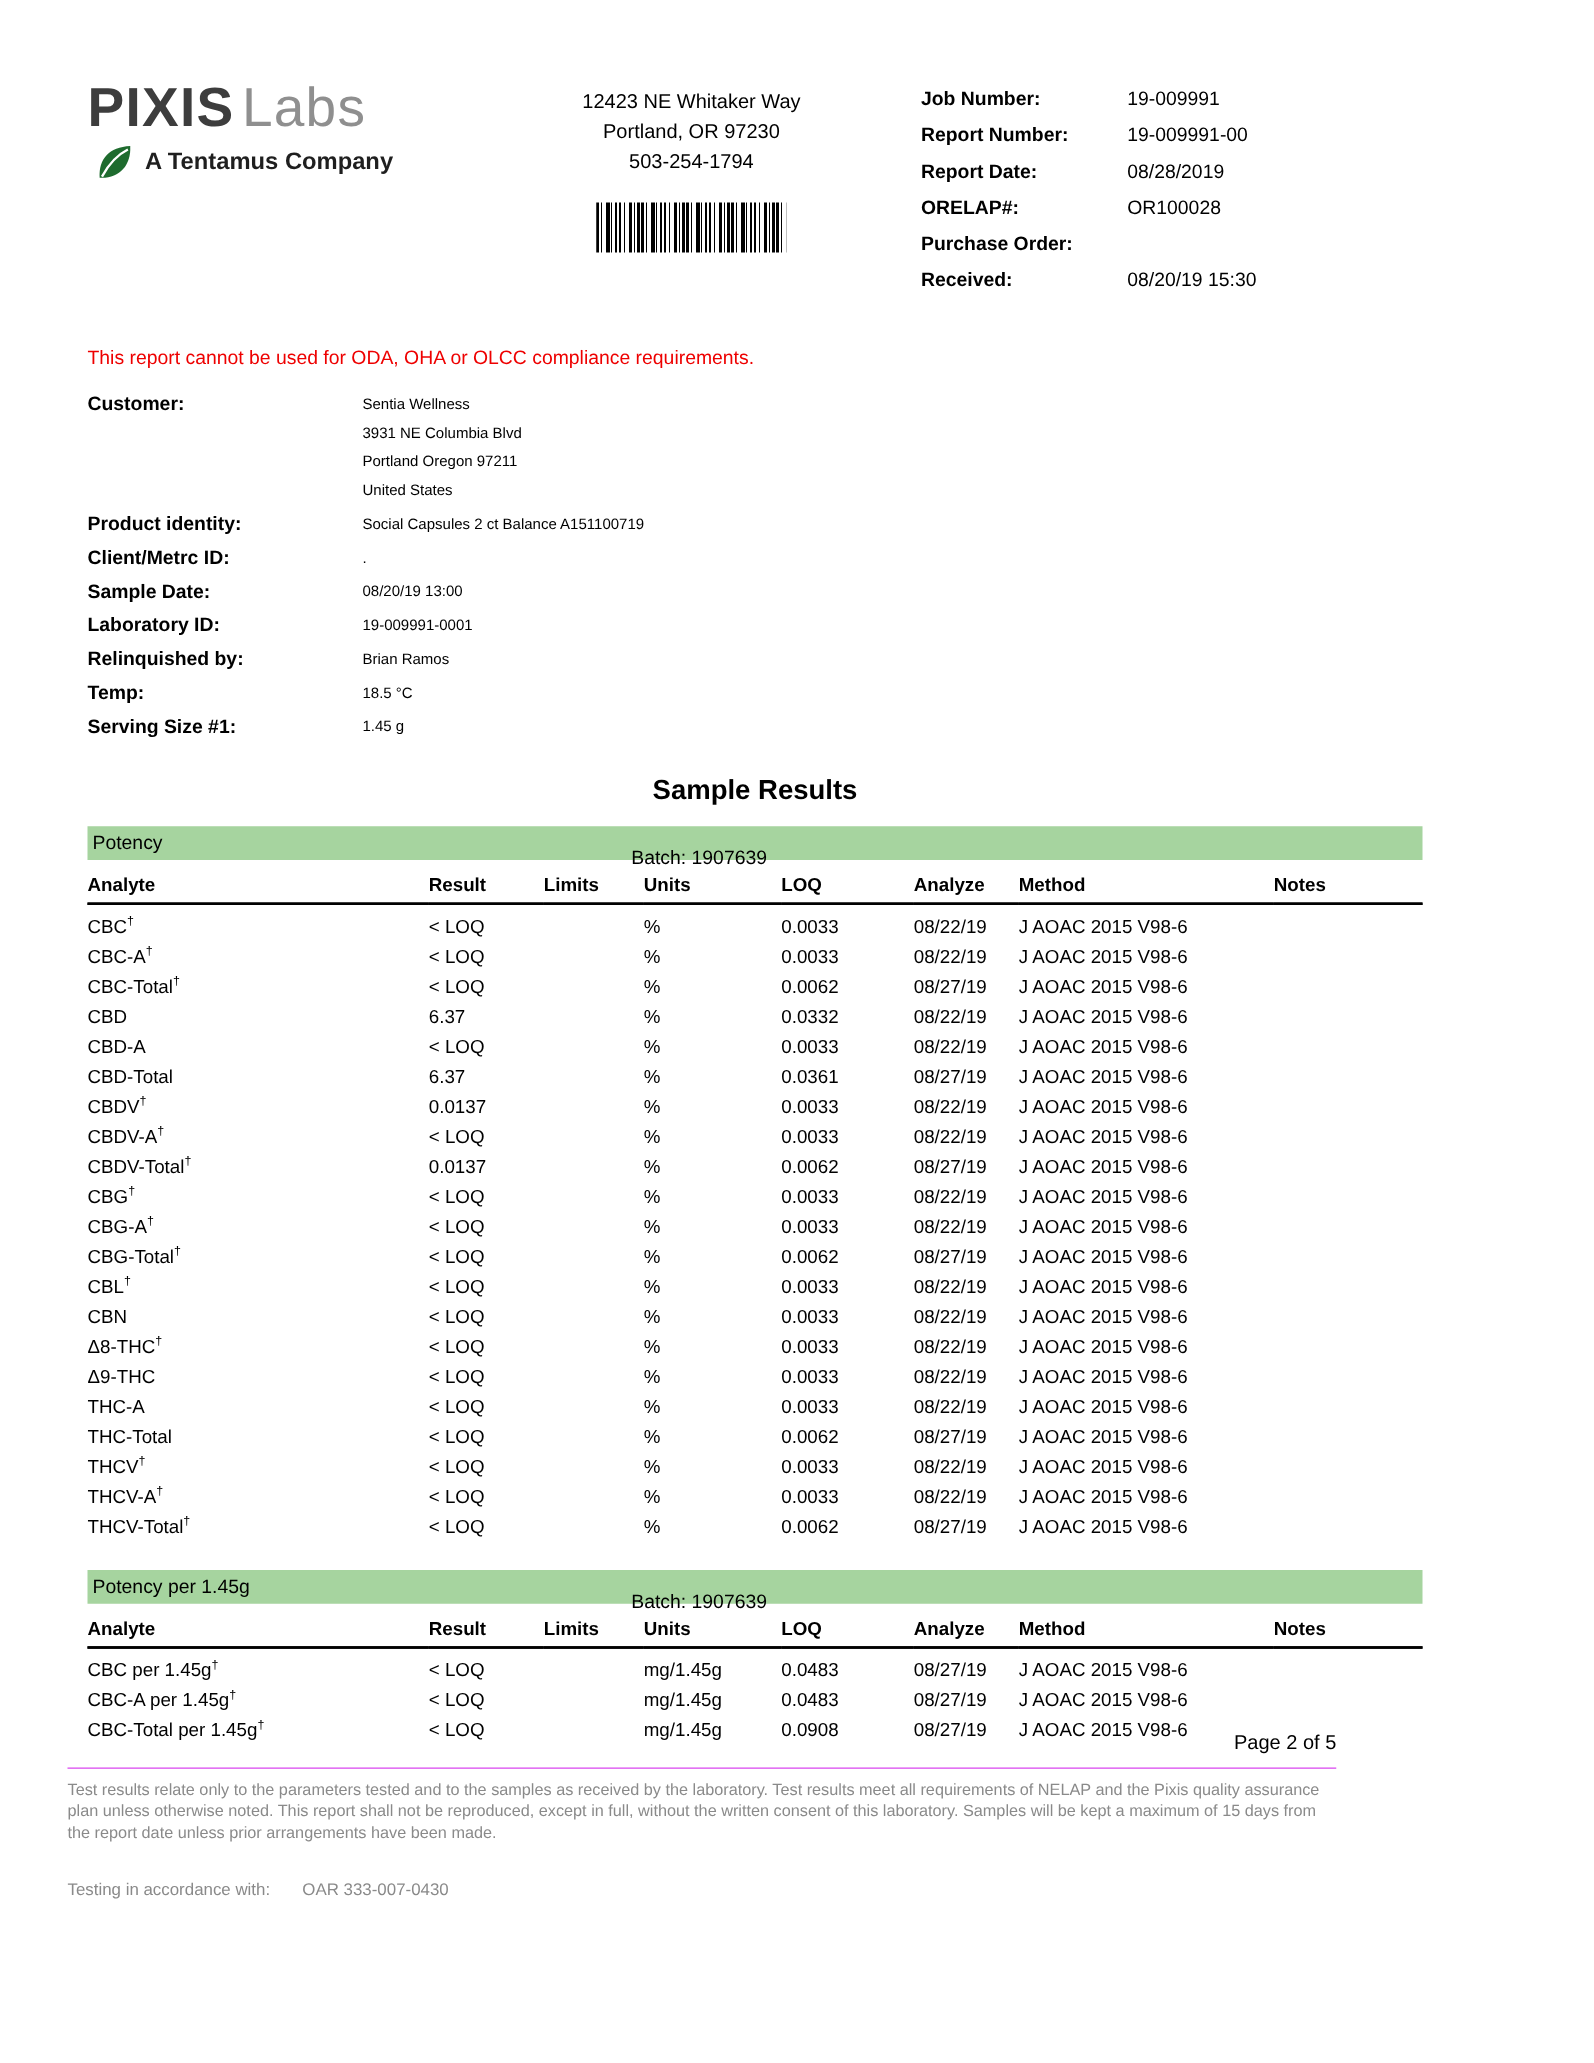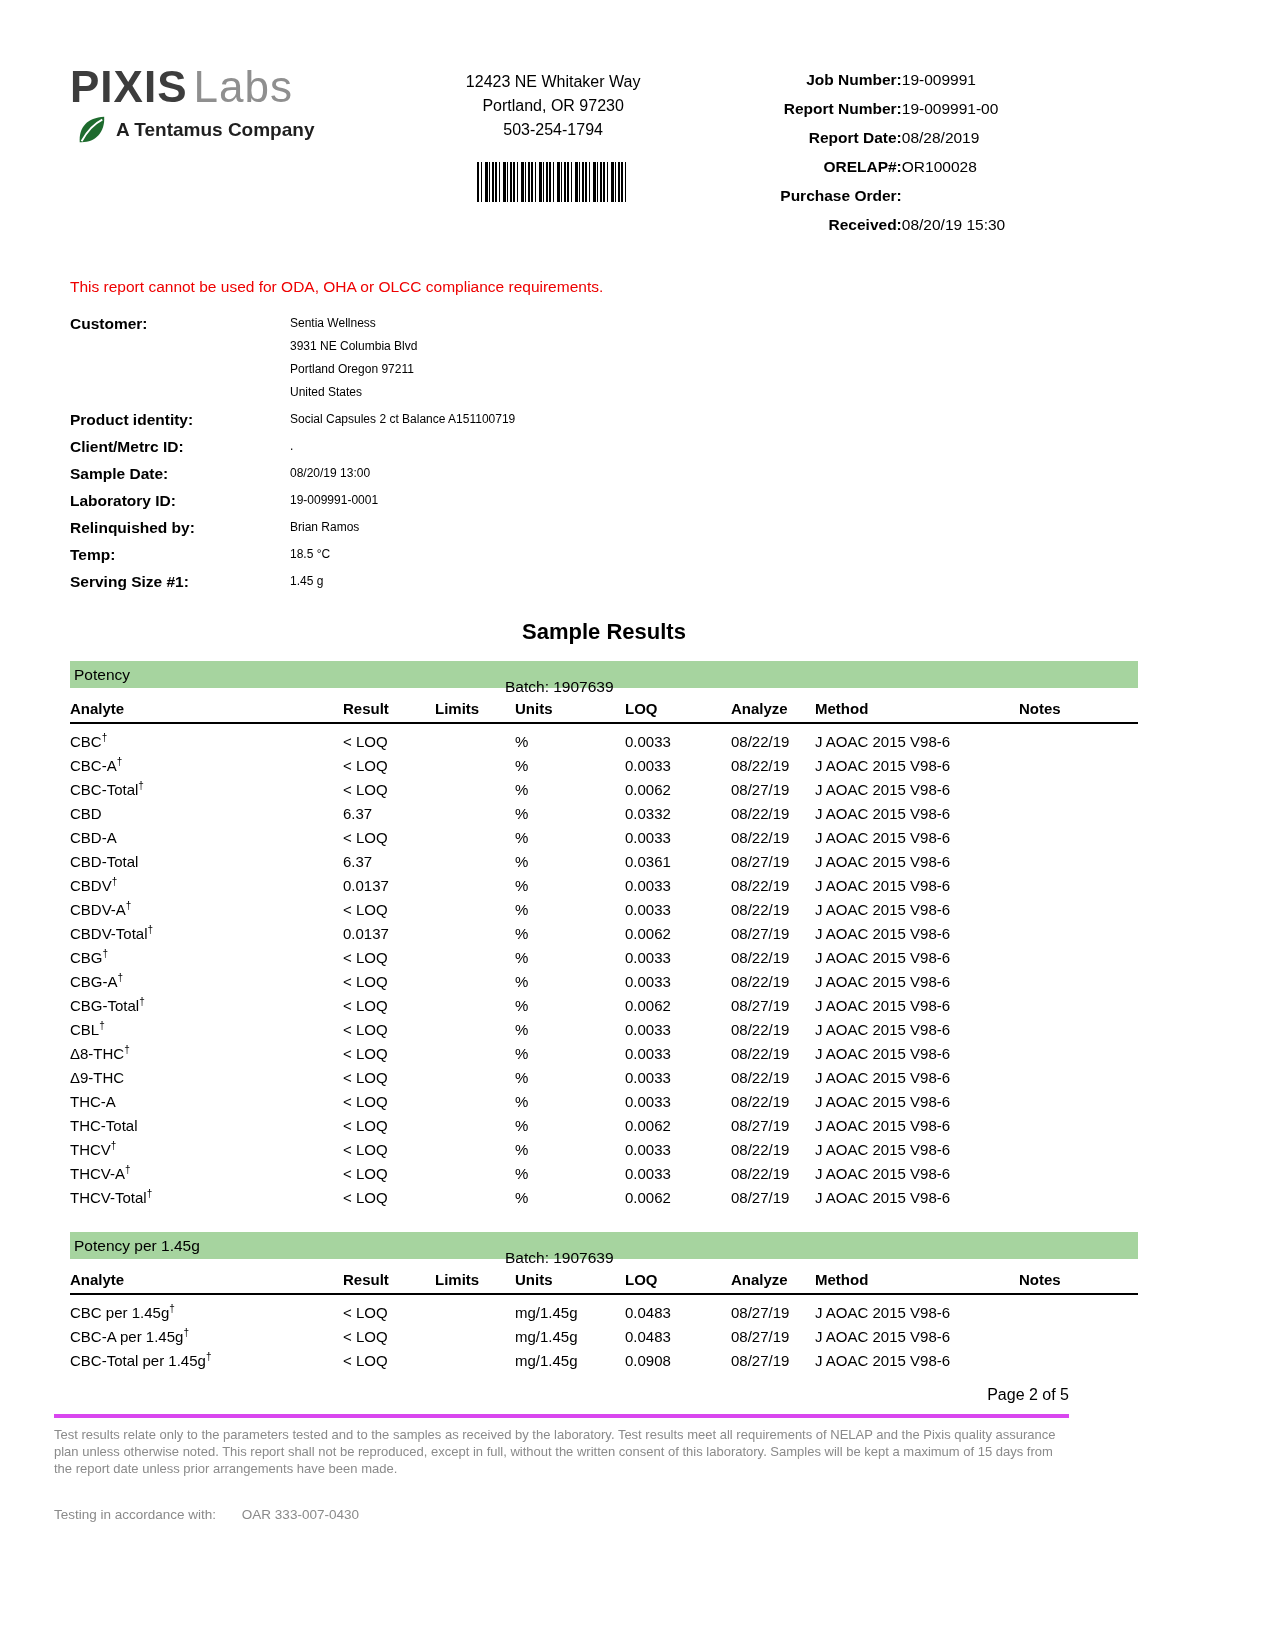--- a/index.html
+++ b/index.html
@@ -20,21 +20,21 @@
   .center-block { width:320px; text-align:center; padding-top:12px; font-size:16px; line-height:24px; }
   .barcode { width:152px; height:40px; margin:20px auto 0 auto;
     background: repeating-linear-gradient(90deg,
       #000 0 2px, #fff 2px 4px, #000 4px 5px, #fff 5px 8px,
       #000 8px 11px, #fff 11px 12px, #000 12px 13px, #fff 13px 15px,
       #000 15px 17px, #fff 17px 18px);
   }
 
   .meta-block { width:420px; margin-left:35px; padding-top:12px; }
   .meta-block .kv-row { display:flex; margin-bottom:9px; }
-  .meta-block .kv-label { width:165px; font-weight:bold; font-size:15.5px; line-height:20px;text-align:right; }
+  .meta-block .kv-label { width:165px; font-weight:bold; font-size:15.5px; line-height:20px; }
   .meta-block .kv-value { font-size:15.5px; line-height:20px; min-height:20px; }
 
   
   .notice { margin-top:34px; font-size:15.5px; color:var(--notice-red,#ff0000); }
   .info-section { margin-top:16px; }
   .info-section .kv-row { display:flex; margin-bottom:4px; }
   .info-section .kv-label { width:220px; font-weight:bold; font-size:15.5px; line-height:23px; }
   .info-section .kv-value { font-size:12px; line-height:23px; }
   .info-section .kv-value div { line-height:23px; }
 
@@ -50,21 +50,21 @@
   col.c0{width:273px} col.c1{width:92px} col.c2{width:80px} col.c3{width:110px}
   col.c4{width:106px} col.c5{width:84px} col.c6{width:204px} col.c7{width:119px}
   table.results th { text-align:left; font-size:15px; font-weight:bold; padding:6px 0 5px 0; border-bottom:2px solid #000; }
   table.results td { text-align:left; font-size:15px; line-height:16px; padding:4px 0; white-space:nowrap; overflow:hidden; }
   tbody:before { content:""; display:block; height:6px; }
   sup { font-size:10px; line-height:0; vertical-align:super; }
 
   
   .footer { position:absolute; left:54px; top:1386px; width:1015px; }
   .page-num { text-align:right; font-size:16px; margin-bottom:10px; }
-  .disclaimer { border-top:4px solid #d946ef; padding-top:8px; color:#8a8a8a; font-size:13px; line-height:17px; }
+  .disclaimer { border-top:1px solid #d946ef; padding-top:8px; color:#8a8a8a; font-size:13px; line-height:17px; }
   .accordance { margin-top:30px; color:#8a8a8a; font-size:13.5px; }
   .accordance .acc-value { margin-left:22px; }
 </style>
 </head>
 <body>
 
 <div class="page">
 
   <div class="header">
 
@@ -341,20 +341,30 @@
             <td>CBL<sup>†</sup></td>
             <td>&lt; LOQ</td>
             <td></td>
             <td>%</td>
             <td>0.0033</td>
             <td>08/22/19</td>
             <td>J AOAC 2015 V98-6</td>
             <td></td>
           </tr>
           <tr>
+            <td>CBN</td>
+            <td>&lt; LOQ</td>
+            <td></td>
+            <td>%</td>
+            <td>0.0033</td>
+            <td>08/22/19</td>
+            <td>J AOAC 2015 V98-6</td>
+            <td></td>
+          </tr>
+          <tr>
             <td>Δ8-THC<sup>†</sup></td>
             <td>&lt; LOQ</td>
             <td></td>
             <td>%</td>
             <td>0.0033</td>
             <td>08/22/19</td>
             <td>J AOAC 2015 V98-6</td>
             <td></td>
           </tr>
           <tr>

